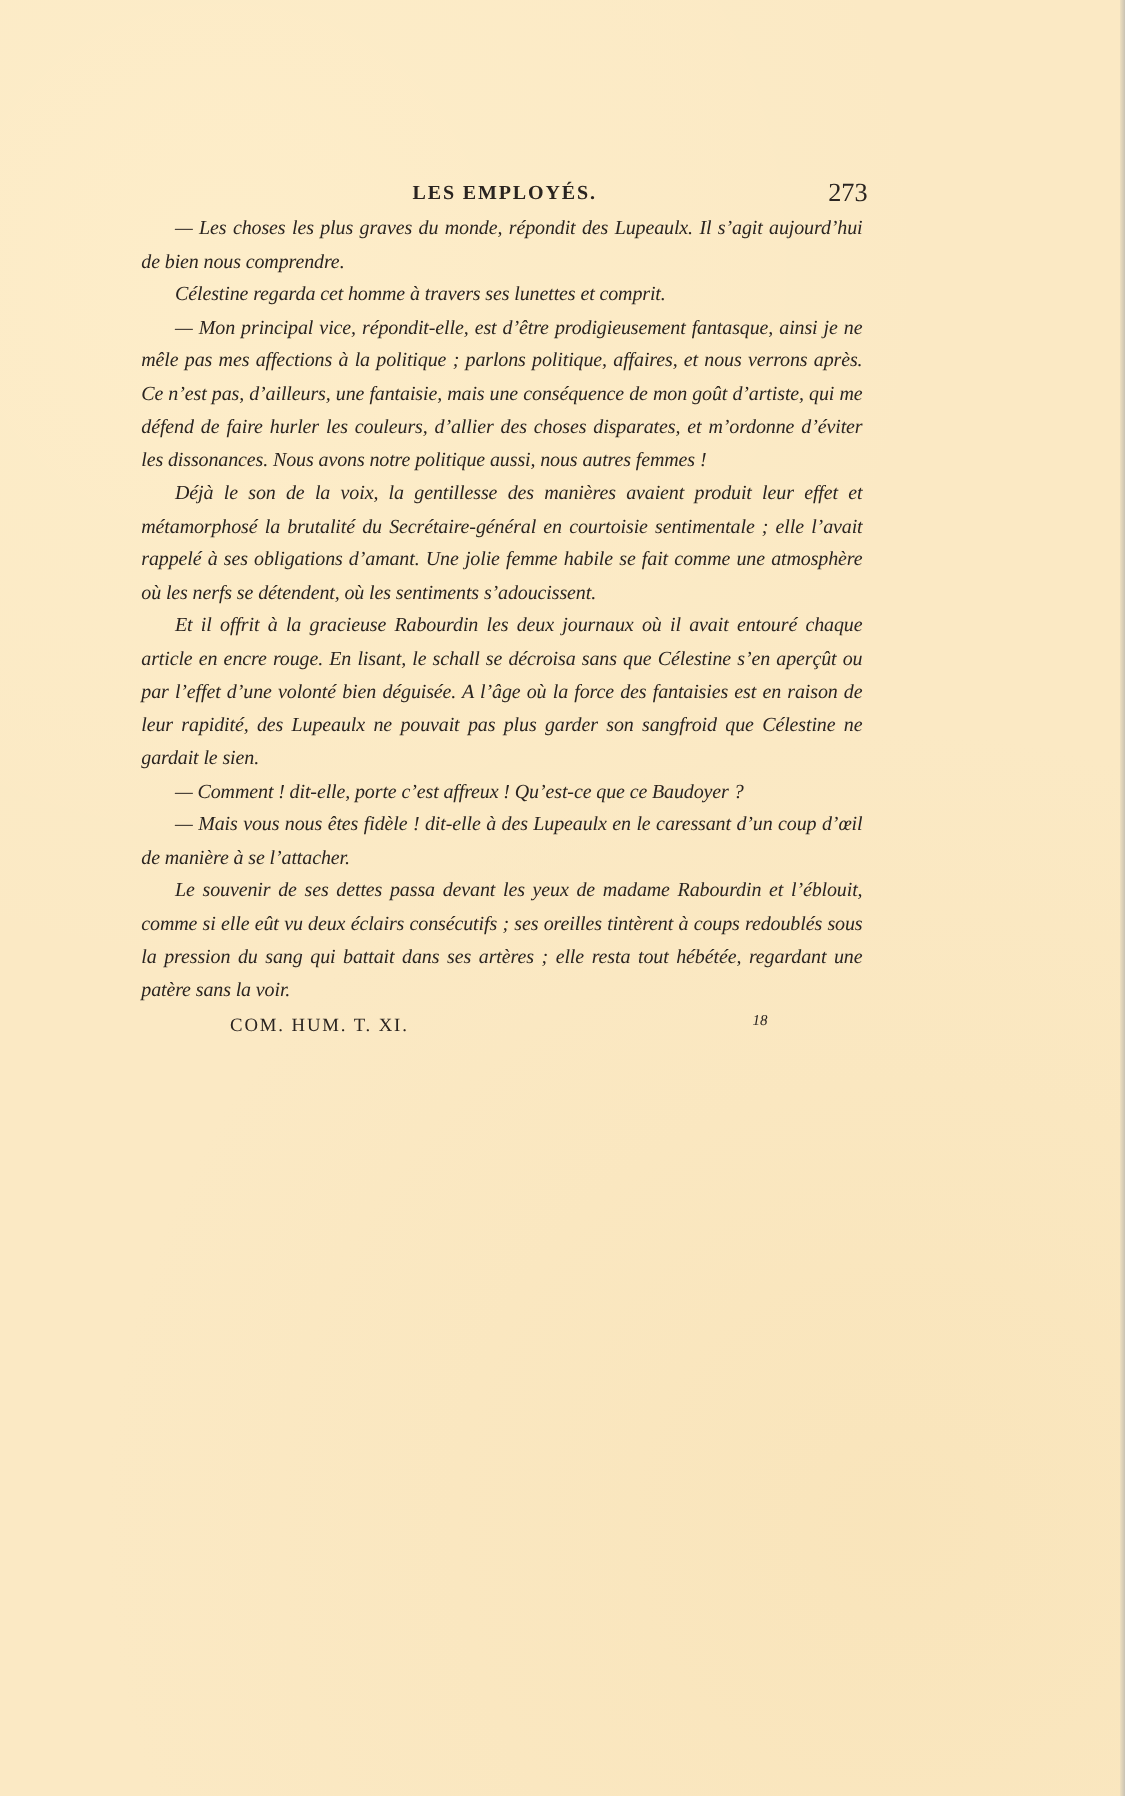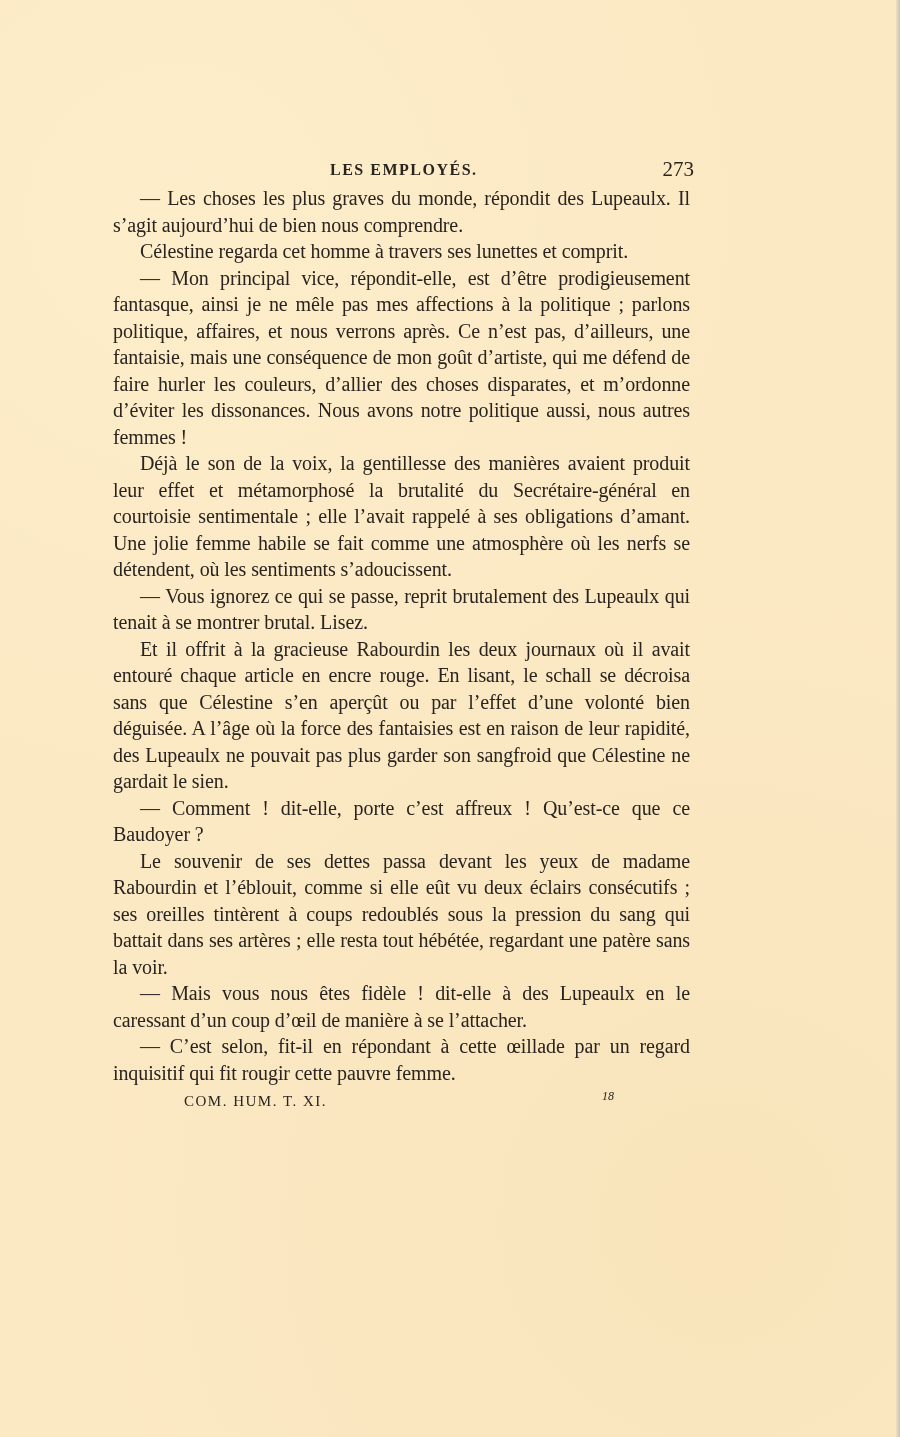--- a/index.html
+++ b/index.html
@@ -8,40 +8,41 @@
     background: #fbe9c4;
     background-image:
       radial-gradient(circle at 20% 15%, rgba(255,240,205,0.6) 0, rgba(255,240,205,0) 40%),
       radial-gradient(circle at 80% 85%, rgba(245,220,170,0.35) 0, rgba(245,220,170,0) 45%);
   }
   .edge {
     position: absolute; top: 0; right: 0; width: 4px; height: 100%;
     background: linear-gradient(to right, #efe0c0, #c9c2b3);
   }
   .page {
-    position: absolute; left: 113px; top: 157px; width: 577px;
+    position: absolute; left: 113px; top: 142px; width: 577px;
     font-family: "Liberation Serif", "DejaVu Serif", serif;
     color: #2a2420;
   }
   .running-head {
     position: relative; height: 28px;
   }
   .running-title {
     position: absolute; left: 217px; top: 4px;
     font-size: 16px; letter-spacing: 1.5px; font-weight: bold;
   }
   .page-number {
     position: absolute; right: -4px; top: 0px;
     font-size: 21px;
     margin-left: 20px;
   }
   .text p {
-    margin: 0; font-size: 20px; line-height: 26.5px;
+    margin: 0; font-size: 16px; line-height: 26.5px;
     text-align: justify; text-indent: 27px;
     letter-spacing: -0.1px;
+    font-style: italic;
   }
   .footer {
     position: relative; height: 30px; margin-top: 3px;
   }
   .signature {
     position: absolute; left: 47px; top: 4px;
     font-size: 15px; letter-spacing: 1.5px; margin-left: 24px;
   }
   .sheet-number {
     position: absolute; left: 489px; top: 0;
@@ -58,25 +59,23 @@
   <div class="running-head">
     <span class="running-title">LES EMPLOYÉS.</span>
     <span class="page-number">273</span>
   </div>
 
   <div class="text">
     <p>— Les choses les plus graves du monde, répondit des Lupeaulx. Il s’agit aujourd’hui de bien nous comprendre.</p>
     <p>Célestine regarda cet homme à travers ses lunettes et comprit.</p>
     <p>— Mon principal vice, répondit-elle, est d’être prodigieusement fantasque, ainsi je ne mêle pas mes affections à la politique ; parlons politique, affaires, et nous verrons après. Ce n’est pas, d’ailleurs, une fantaisie, mais une conséquence de mon goût d’artiste, qui me défend de faire hurler les couleurs, d’allier des choses disparates, et m’ordonne d’éviter les dissonances. Nous avons notre politique aussi, nous autres femmes !</p>
     <p>Déjà le son de la voix, la gentillesse des manières avaient produit leur effet et métamorphosé la brutalité du Secrétaire-général en courtoisie sentimentale ; elle l’avait rappelé à ses obligations d’amant. Une jolie femme habile se fait comme une atmosphère où les nerfs se détendent, où les sentiments s’adoucissent.</p>
-    <p>— Vous ignorez ce qui se passe, reprit brutalement des Lupeaulx qui tenait à se montrer brutal. Lisez.</p>
     <p>Et il offrit à la gracieuse Rabourdin les deux journaux où il avait entouré chaque article en encre rouge. En lisant, le schall se décroisa sans que Célestine s’en aperçût ou par l’effet d’une volonté bien déguisée. A l’âge où la force des fantaisies est en raison de leur rapidité, des Lupeaulx ne pouvait pas plus garder son sangfroid que Célestine ne gardait le sien.</p>
     <p>— Comment ! dit-elle, porte c’est affreux ! Qu’est-ce que ce Baudoyer ?</p>
+    <p>— Mais vous nous êtes fidèle ! dit-elle à des Lupeaulx en le caressant d’un coup d’œil de manière à se l’attacher.</p>
     <p>Le souvenir de ses dettes passa devant les yeux de madame Rabourdin et l’éblouit, comme si elle eût vu deux éclairs consécutifs ; ses oreilles tintèrent à coups redoublés sous la pression du sang qui battait dans ses artères ; elle resta tout hébétée, regardant une patère sans la voir.</p>
-    <p>— Mais vous nous êtes fidèle ! dit-elle à des Lupeaulx en le caressant d’un coup d’œil de manière à se l’attacher.</p>
-    <p>— C’est selon, fit-il en répondant à cette œillade par un regard inquisitif qui fit rougir cette pauvre femme.</p>
   </div>
 
   <div class="footer">
     <span class="signature">COM. HUM. T. XI.</span>
     <span class="sheet-number">18</span>
   </div>
 </div>
 
 </body></html>

